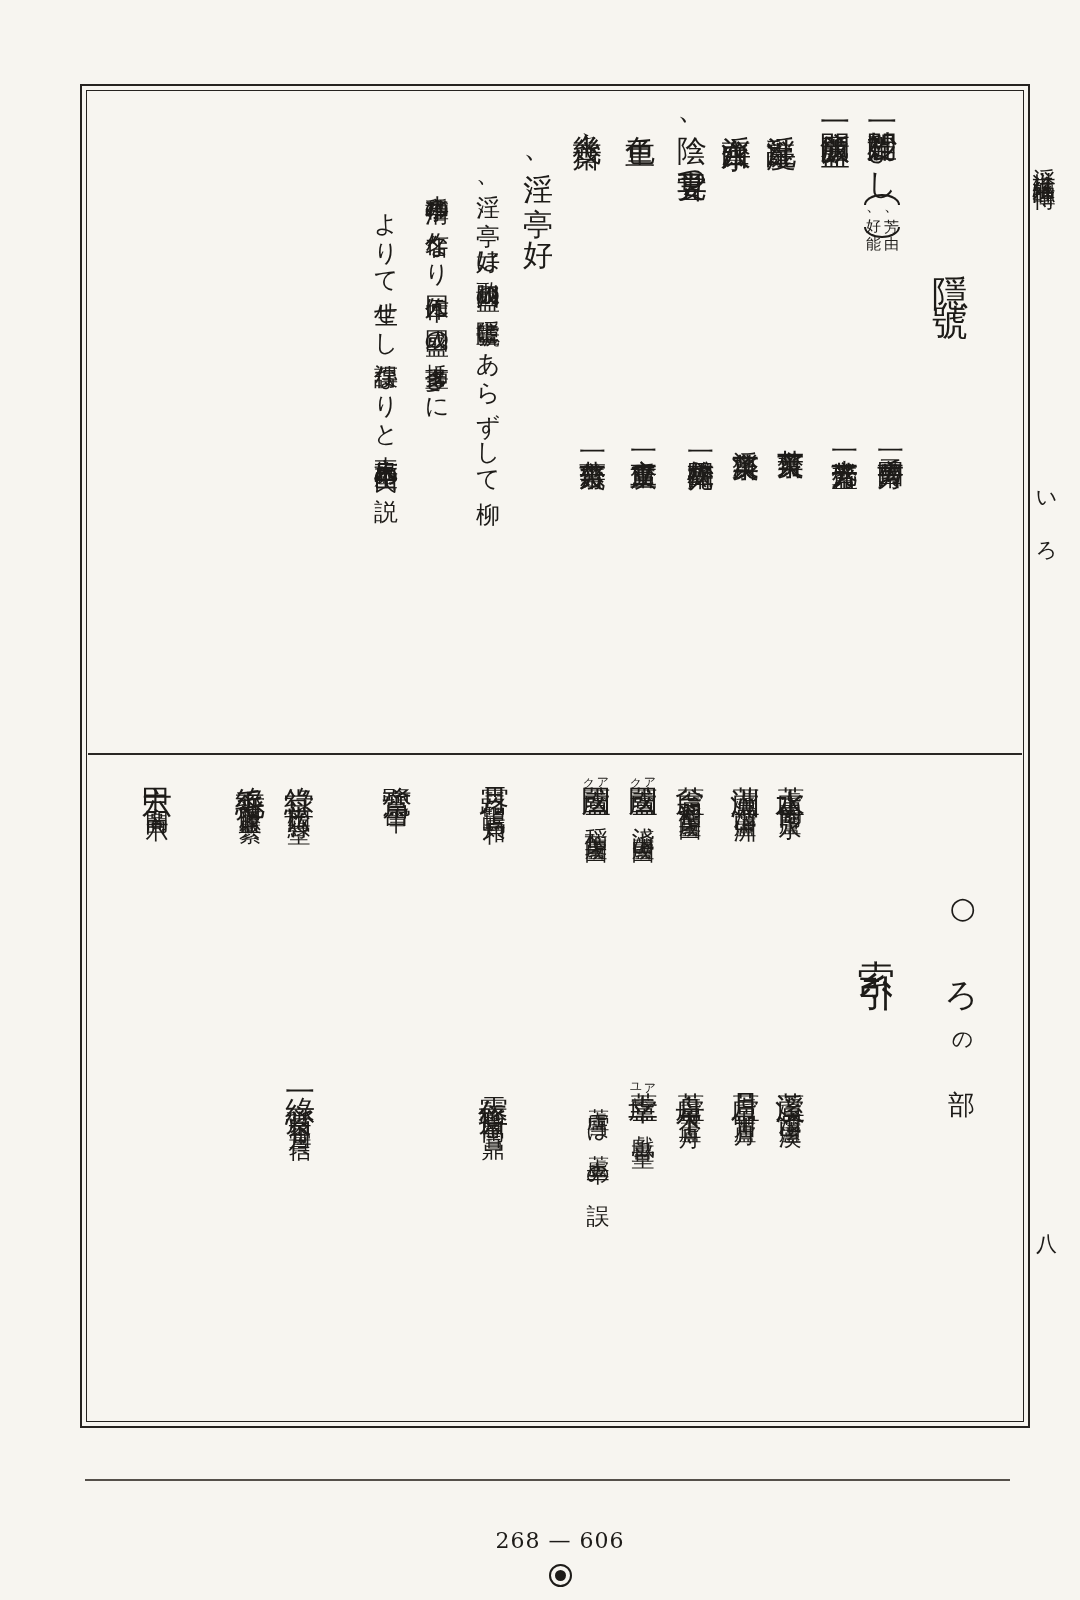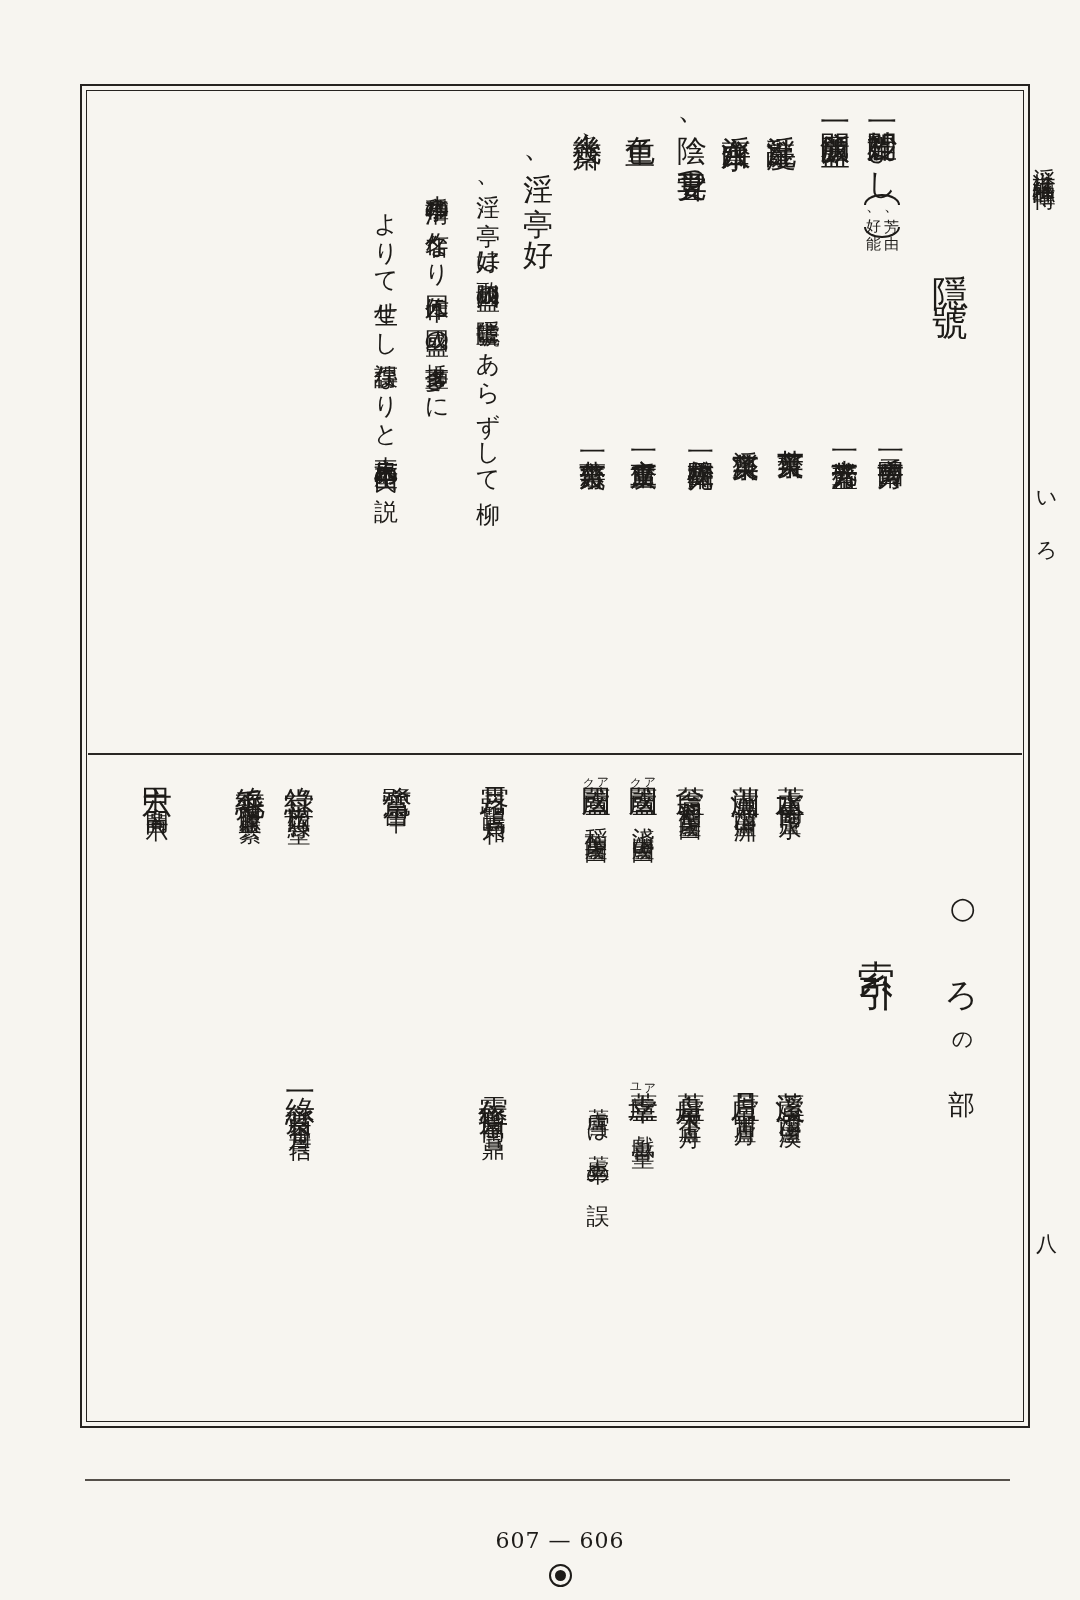--- a/index.html
+++ b/index.html
@@ -246,16 +246,16 @@
 <div class="vcol" style="left:493px; top:1072px;">
   <span class="vt idx-term" style="letter-spacing:4px;">露仁齋</span>
   <span class="vt idx-name-wide" style="margin-top:12px;">月岡雪鼎</span>
 </div>
 <div class="vcol" style="left:300px; top:1072px;">
   <span class="vt idx-term" style="letter-spacing:4px;">綠一齋</span>
   <span class="vt idx-name-wide" style="margin-top:12px; letter-spacing:6px;">長谷川實信</span>
 </div>
 
 <div class="footer-rule"></div>
-<div class="page-numbers">607 — 606</div>
+<div class="page-numbers">268 — 606</div>
 <div class="bullseye">
   <div class="bullseye-dot"></div>
 </div>
 
 </body></html>

